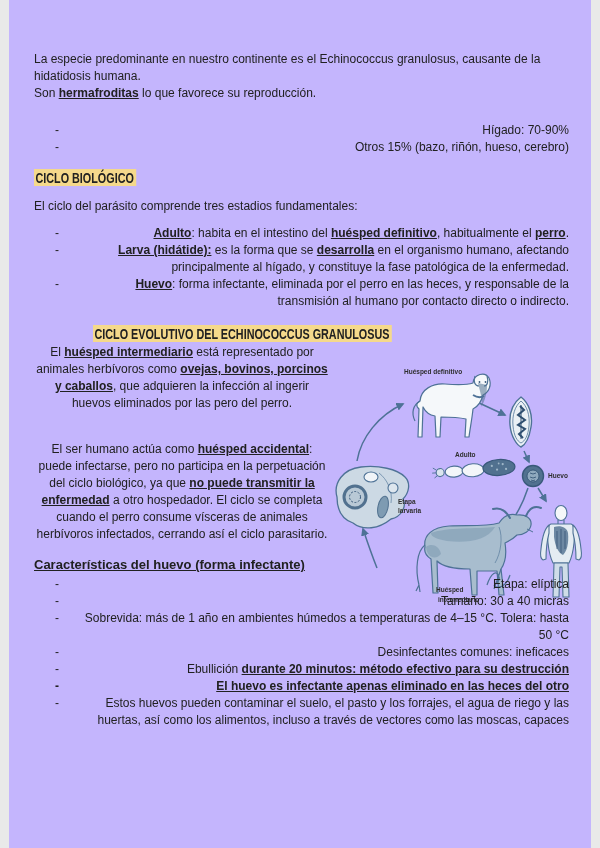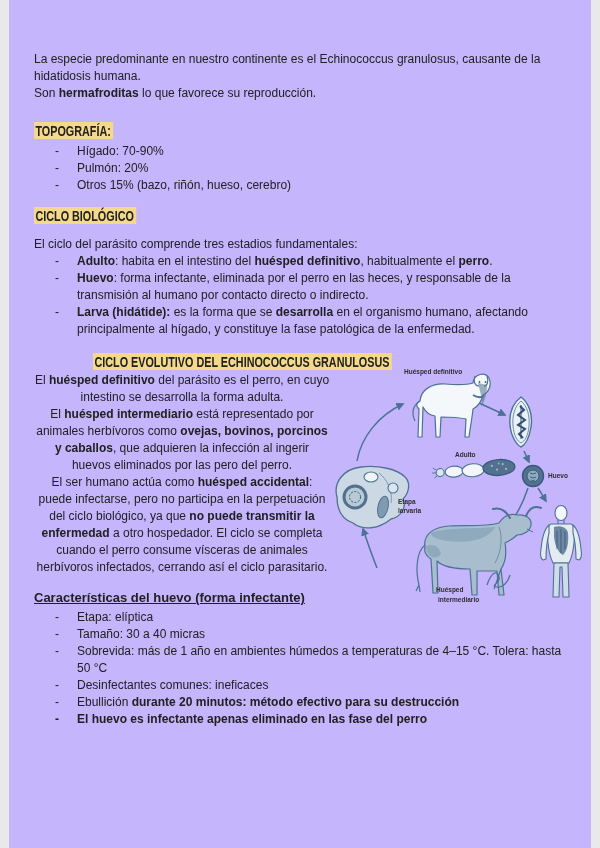--- a/index.html
+++ b/index.html
@@ -13,46 +13,46 @@
     position:relative;
     width:582px;height:848px;
     margin:0 auto;
     background:#c4b5fd;
     box-sizing:border-box;
     padding:51px 25px 0 25px;
     font-family:"Liberation Sans","DejaVu Sans",sans-serif;
     font-size:12px;line-height:17px;color:var(--text);
     overflow:hidden;
   }
-  .b{font-weight:700;}
+  .b{font-weight:700;text-decoration:underline;}
   .block{width:535px;}
   .narrow{width:296px;}
   p{margin:0;}
   .intro{margin:0 0 20px 0;}
   .hl-heading{margin:0;line-height:17px;}
   .hl-heading .hl{
     display:inline-block;
     background:var(--highlight);
     font-weight:700;
     font-size:15px;line-height:15px;
     letter-spacing:0px;
     padding:1px 3px 1px 2px;
     transform:scaleX(0.72);
     transform-origin:0 50%;
     white-space:nowrap;
   }
   ul.dash{list-style:none;margin:4px 0 0 0;padding:0;}
-  ul.dash li{position:relative;padding-left:43px;}
+  ul.dash li{position:relative;padding-left:43px;text-align:right;}
   ul.dash li::before{content:"-";position:absolute;left:21px;top:0;}
   ul.dash li.bold-marker::before{font-weight:700;}
   .sec-topografia{margin-top:0;}
   .sec-ciclo-bio{margin-top:13px;}
   .sec-ciclo-evo{margin-top:15px;text-align:center;}
   .lead{margin-top:12px;}
-  .accidental{margin-top:0;}
+  .accidental{margin-top:29px;}
   .sec-caract{margin-top:14px;}
   .caract-title{
     font-weight:700;font-size:13px;line-height:16px;
     text-decoration:underline;
     margin:0;
   }
   .sec-caract ul.dash{margin-top:3px;}
   .diagram{
     position:absolute;
     left:318px;top:357px;
@@ -70,42 +70,39 @@
 <body>
 
 <div class="page">
 
   <div class="intro block">
     <p><span>La especie predominante en nuestro continente es el Echinococcus granulosus, causante de la hidatidosis humana.</span></p>
     <p><span>Son </span><span class="b">hermafroditas</span><span> lo que favorece su reproducción.</span></p>
   </div>
 
   <div class="sec-topografia block">
-    <h2 class="hl-heading"><span class="hl">TOPOGRAFÍA:</span></h2>
     <ul class="dash">
       <li><span>Hígado: 70-90%</span></li>
-      <li><span>Pulmón: 20%</span></li>
       <li><span>Otros 15% (bazo, riñón, hueso, cerebro)</span></li>
     </ul>
   </div>
 
   <div class="sec-ciclo-bio block">
     <h2 class="hl-heading"><span class="hl">CICLO BIOLÓGICO</span></h2>
     <p class="lead"><span>El ciclo del parásito comprende tres estadios fundamentales:</span></p>
-    <ul class="dash" style="margin-top:0">
+    <ul class="dash" style="margin-top:10px">
       <li><span class="b">Adulto</span><span>: habita en el intestino del </span><span class="b">huésped definitivo</span><span>, habitualmente el </span><span class="b">perro</span><span>.</span></li>
+      <li><span class="b">Larva (hidátide):</span><span> es la forma que se </span><span class="b">desarrolla</span><span> en el organismo humano, afectando principalmente al hígado, y constituye la fase patológica de la enfermedad.</span></li>
       <li><span class="b">Huevo</span><span>: forma infectante, eliminada por el perro en las heces, y responsable de la transmisión al humano por contacto directo o indirecto.</span></li>
-      <li><span class="b">Larva (hidátide):</span><span> es la forma que se </span><span class="b">desarrolla</span><span> en el organismo humano, afectando principalmente al hígado, y constituye la fase patológica de la enfermedad.</span></li>
     </ul>
   </div>
 
   <div class="sec-ciclo-evo">
     <h2 class="hl-heading"><span class="hl">CICLO EVOLUTIVO DEL ECHINOCOCCUS GRANULOSUS</span></h2>
     <div class="narrow" style="margin-top:2px">
-      <p><span>El </span><span class="b">huésped definitivo</span><span> del parásito es el perro, en cuyo intestino se desarrolla la forma adulta.</span></p>
       <p><span>El </span><span class="b">huésped intermediario</span><span> está representado por animales herbívoros como </span><span class="b">ovejas, bovinos, porcinos y caballos</span><span>, que adquieren la infección al ingerir huevos eliminados por las pero del perro.</span></p>
       <p class="accidental"><span>El ser humano actúa como </span><span class="b">huésped accidental</span><span>: puede infectarse, pero no participa en la perpetuación del ciclo biológico, ya que </span><span class="b">no puede transmitir la enfermedad</span><span> a otro hospedador. El ciclo se completa cuando el perro consume vísceras de animales herbívoros infectados, cerrando así el ciclo parasitario.</span></p>
     </div>
   </div>
 
   <div class="diagram">
     <svg viewBox="0 0 272 250" xmlns="http://www.w3.org/2000/svg">
       <defs>
         <marker id="ah" viewBox="0 0 10 10" refX="8" refY="5" markerWidth="5.5" markerHeight="5.5" orient="auto-start-reverse">
           <path d="M0,0 L10,5 L0,10 z" fill="#4e7296"></path>
@@ -204,17 +201,18 @@
   </div>
 
   <div class="sec-caract block">
     <h3 class="caract-title">Características del huevo (forma infectante)</h3>
     <ul class="dash">
       <li><span>Etapa: elíptica</span></li>
       <li><span>Tamaño: 30 a 40 micras</span></li>
       <li><span>Sobrevida: más de 1 año en ambientes húmedos a temperaturas de 4–15 °C. Tolera: hasta 50 °C</span></li>
       <li><span>Desinfectantes comunes: ineficaces</span></li>
       <li><span>Ebullición </span><span class="b">durante 20 minutos: método efectivo para su destrucción</span></li>
-      <li class="bold-marker"><span class="b">El huevo es infectante apenas eliminado en las fase del perro</span></li>
+      <li class="bold-marker"><span class="b">El huevo es infectante apenas eliminado en las heces del otro</span></li>
+      <li><span>Estos huevos pueden contaminar el suelo, el pasto y los forrajes, el agua de riego y las huertas, así como los alimentos, incluso a través de vectores como las moscas, capaces</span></li>
     </ul>
   </div>
 
 </div>
 
 </body></html>

